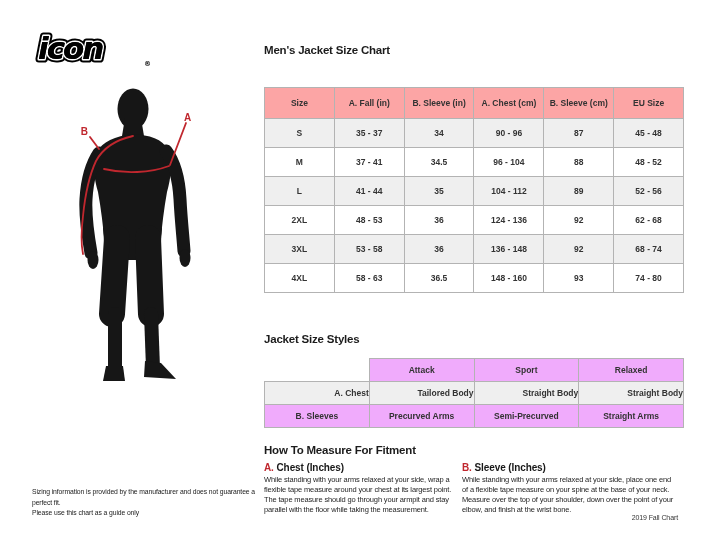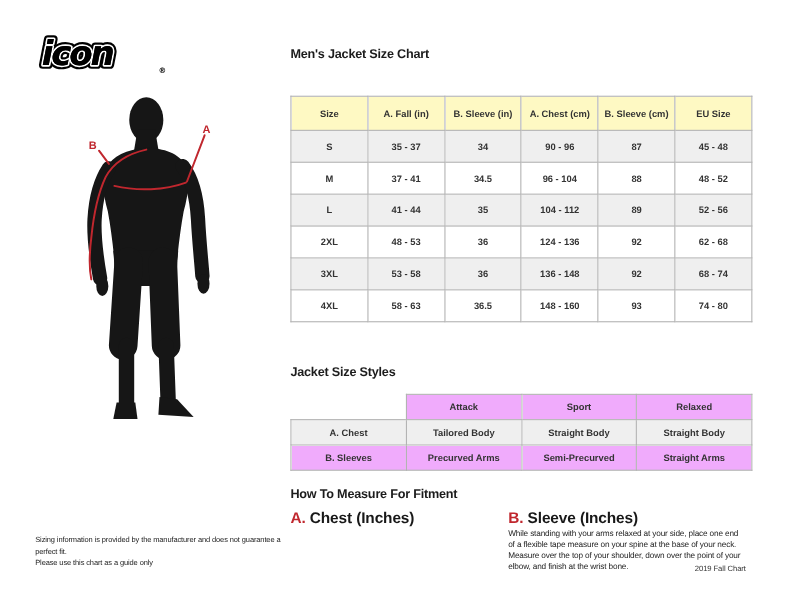--- a/index.html
+++ b/index.html
@@ -35,34 +35,34 @@
   .t1 { top:44px; } .t2 { top:333px; } .t3 { top:444px; }
 
   
   table {
     position:absolute; left:264px; width:420px;
     border-collapse:collapse; table-layout:fixed;
     font-size:8.5px; font-weight:bold; color:#333;
   }
   td { border:1px solid #b3b3b3; text-align:center; vertical-align:middle; padding:0; overflow:hidden; }
   #size-table { top:87px; }
-  #size-table thead td { height:30px; background:#fef9c3; }
+  #size-table thead td { height:30px; background:#fca5a5; }
   #size-table tbody td { height:28px; background:#ffffff; }
   #size-table tbody tr:nth-child(odd) td { background:#efefef; }
 
   #style-table { top:358px; }
   #style-table td { height:22px; background:#f0abfc; }
-  #style-table tbody tr:nth-child(1) td { background:#efefef; }
+  #style-table tbody tr:nth-child(1) td { background:#efefef;text-align:right; }
   td.ghost { border:none; background:#ffffff !important; }
 
   
   .measure { position:absolute; top:462px; }
   .measure-a { left:264px; width:198px; }
   .measure-b { left:462px; width:214px; }
-  .measure h4 { margin:0 0 2px 0; font-size:14px; color:#181818; letter-spacing:-0.1px; }
+  .measure h4 { margin:0 0 2px 0; font-size:10px; color:#181818; letter-spacing:-0.1px; }
   .measure h4 .letter { color:#c0272e; }
   .measure p {
     margin:0; font-size:7.5px; line-height:1.32;
     color:#1f1f1f; letter-spacing:-0.15px;
   }
 
   
   .disclaimer {
     position:absolute; left:32px; top:487px; width:240px;
     font-size:6.8px; line-height:1.55; color:#222; letter-spacing:-0.1px;
@@ -199,20 +199,21 @@
         <td>Straight Arms</td>
       </tr>
     </tbody>
   </table>
 
 <div class="measure measure-a">
   <h4>
     <span class="letter">A.</span>
     <span>Chest (Inches)</span>
   </h4>
+  <p>While standing with your arms relaxed at your side, wrap a flexible tape measure around your chest at its largest point. The tape measure should go through your armpit and stay parallel with the floor while taking the measurement.</p>
 </div>
 
 <div class="measure measure-b">
   <h4>
     <span class="letter">B.</span>
     <span>Sleeve (Inches)</span>
   </h4>
   <p>While standing with your arms relaxed at your side, place one end of a flexible tape measure on your spine at the base of your neck. Measure over the top of your shoulder, down over the point of your elbow, and finish at the wrist bone.</p>
 </div>
 

